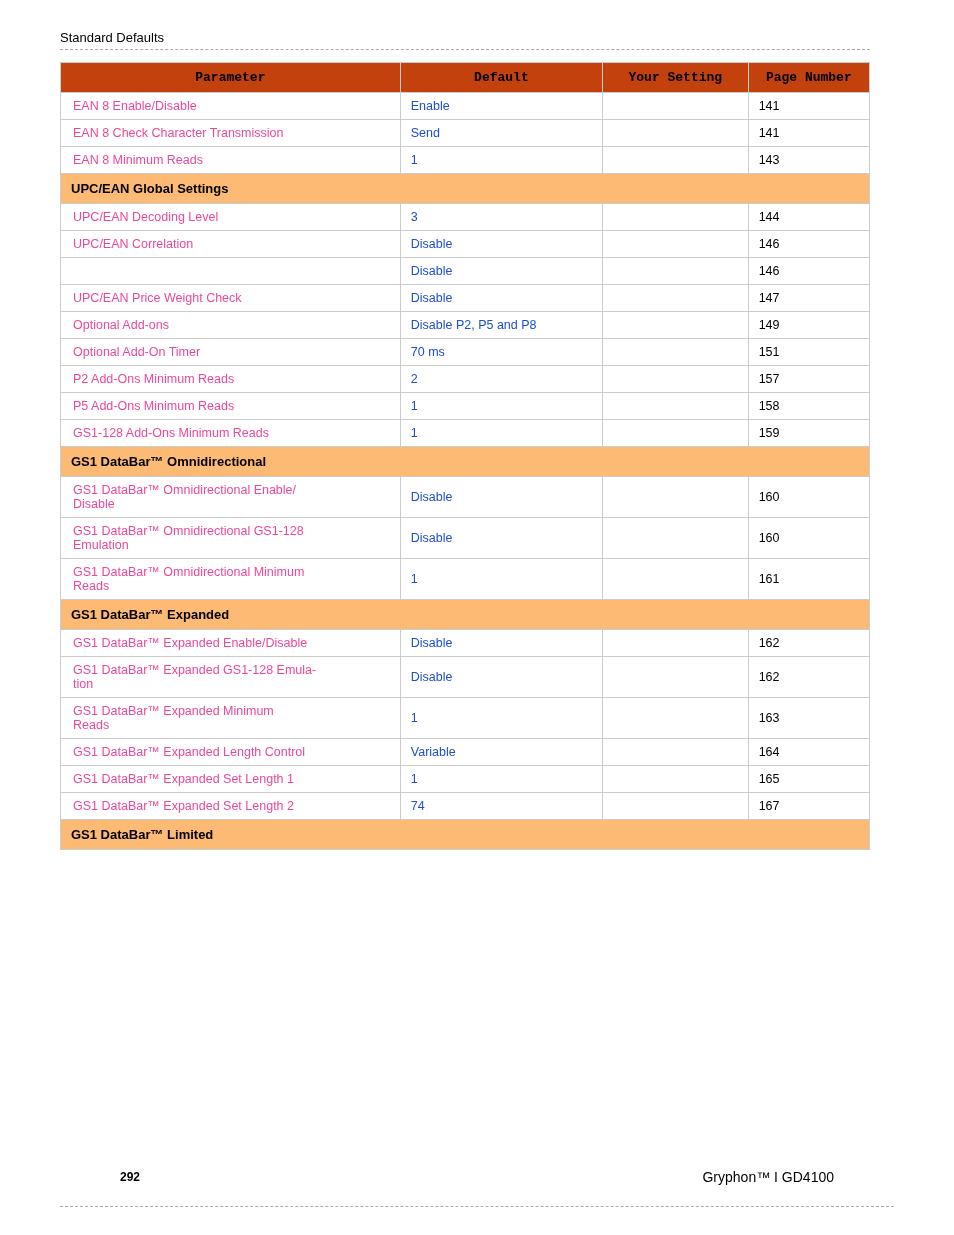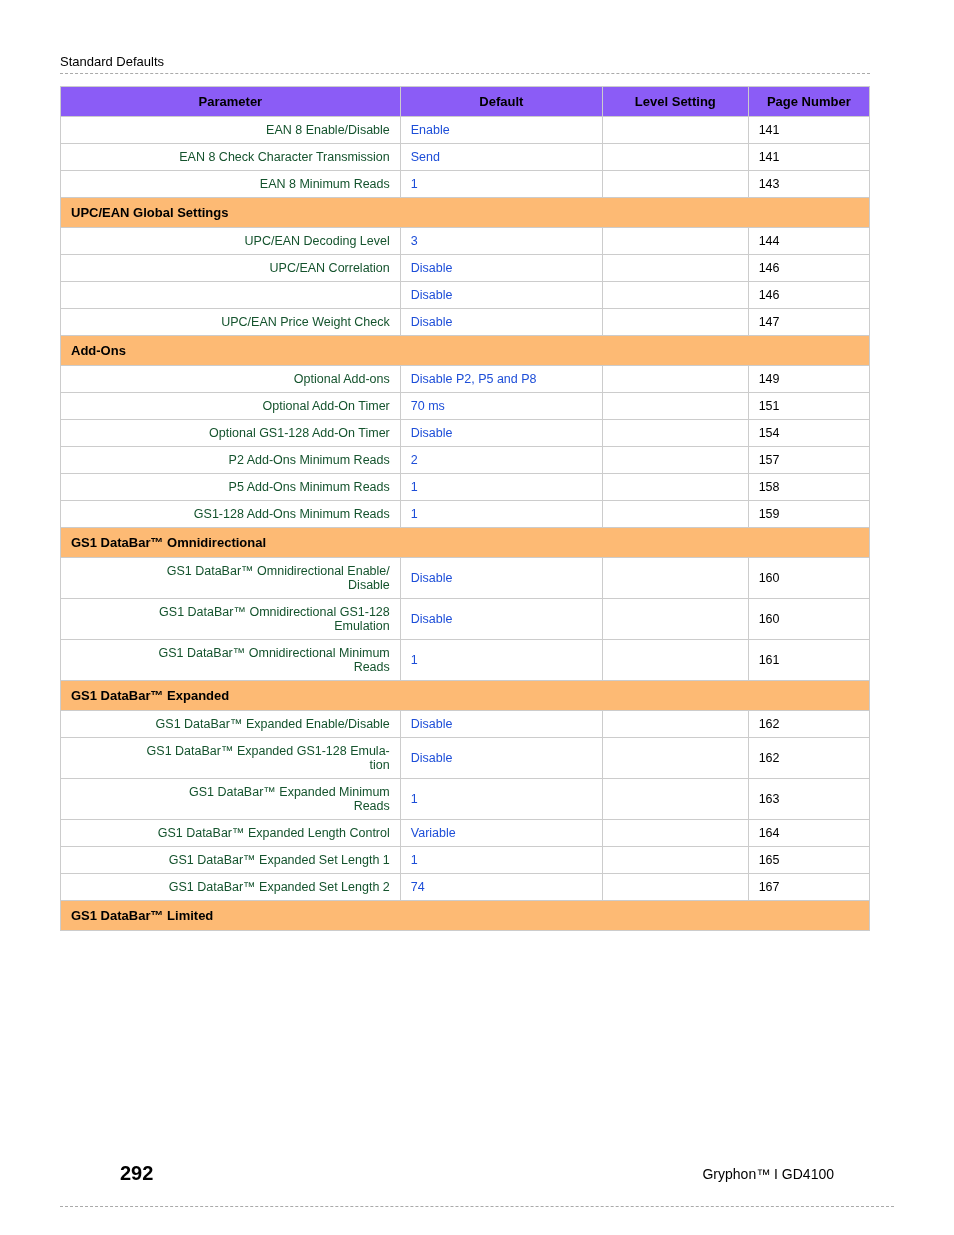--- a/index.html
+++ b/index.html
@@ -7,63 +7,62 @@
       font-family: Arial, sans-serif;
       font-size: 13px;
       background: #fff;
       color: #000;
       width: 954px;
       min-height: 1235px;
       position: relative;
     }
     .page-container {
       padding: 30px 84px 60px 60px;
-      margin-top: 24px;
     }
     .header-section {
       margin-bottom: 6px;
     }
     .standard-defaults {
       font-size: 13px;
       color: #000;
       margin-bottom: 4px;
     }
     .dotted-line {
       border: none;
       border-top: 1px dashed #aaa;
       margin-bottom: 12px;
     }
     table {
       width: 100%;
       border-collapse: collapse;
       border: 1px solid #ccc;
     }
     th {
-      background: #8b5cf6;
+      background: #c2410c;
       font-weight: bold;
       font-size: 13px;
       color: #000;
       padding: 7px 10px;
       border: 1px solid #ccc;
       text-align: center;
+      font-family: Liberation Mono, monospace;
     }
     th.param-col {
       text-align: center;
     }
     td {
       padding: 6px 10px;
       border: 1px solid #ccc;
       vertical-align: middle;
       font-size: 12.5px;
     }
     td.param-cell {
-      color: #14532d;
+      color: #ec4899;
       font-size: 12.5px;
       padding-left: 12px;
-      text-align: right;
     }
     td.default-cell {
       text-align: left;
       color: #1d4ed8;
     }
     td.page-cell {
       color: #000;
     }
     td.your-cell {
       text-align: center;
@@ -90,21 +89,21 @@
       justify-content: space-between;
       align-items: center;
     }
     .footer-dotted {
       border: none;
       border-top: 1px dashed #aaa;
       margin-bottom: 8px;
     }
     .footer-left {
       font-weight: bold;
-      font-size: 20px;
+      font-size: 12px;
       color: #000;
     }
     .footer-right {
       font-size: 14px;
       color: #000;
       margin-left: 48px;
     }
     .footer-wrapper {
       position: absolute;
       bottom: 20px;
@@ -119,21 +118,21 @@
   <div class="header-section">
     <div class="standard-defaults">Standard Defaults</div>
     <hr class="dotted-line">
   </div>
 
   <table>
     <thead>
       <tr>
         <th class="col-param param-col">Parameter</th>
         <th class="col-default">Default</th>
-        <th class="col-your">Level Setting</th>
+        <th class="col-your">Your Setting</th>
         <th class="col-page">Page Number</th>
       </tr>
     </thead>
     <tbody id="table-body">
     <tr>
           <td class="param-cell col-param">EAN 8 Enable/Disable</td>
           <td class="default-cell">Enable</td>
           <td class="your-cell"></td>
           <td class="page-cell">141</td>
         </tr>
@@ -169,40 +168,31 @@
           <td class="default-cell">Disable</td>
           <td class="your-cell"></td>
           <td class="page-cell">146</td>
         </tr>
         <tr>
           <td class="param-cell col-param">UPC/EAN Price Weight Check</td>
           <td class="default-cell">Disable</td>
           <td class="your-cell"></td>
           <td class="page-cell">147</td>
         </tr>
-        <tr class="section-row">
-          <td colspan="4">Add-Ons</td>
-        </tr>
         <tr>
           <td class="param-cell col-param">Optional Add-ons</td>
           <td class="default-cell">Disable P2, P5 and P8</td>
           <td class="your-cell"></td>
           <td class="page-cell">149</td>
         </tr>
         <tr>
           <td class="param-cell col-param">Optional Add-On Timer</td>
           <td class="default-cell">70 ms</td>
           <td class="your-cell"></td>
           <td class="page-cell">151</td>
-        </tr>
-        <tr>
-          <td class="param-cell col-param">Optional GS1-128 Add-On Timer</td>
-          <td class="default-cell">Disable</td>
-          <td class="your-cell"></td>
-          <td class="page-cell">154</td>
         </tr>
         <tr>
           <td class="param-cell col-param">P2 Add-Ons Minimum Reads</td>
           <td class="default-cell">2</td>
           <td class="your-cell"></td>
           <td class="page-cell">157</td>
         </tr>
         <tr>
           <td class="param-cell col-param">P5 Add-Ons Minimum Reads</td>
           <td class="default-cell">1</td>

